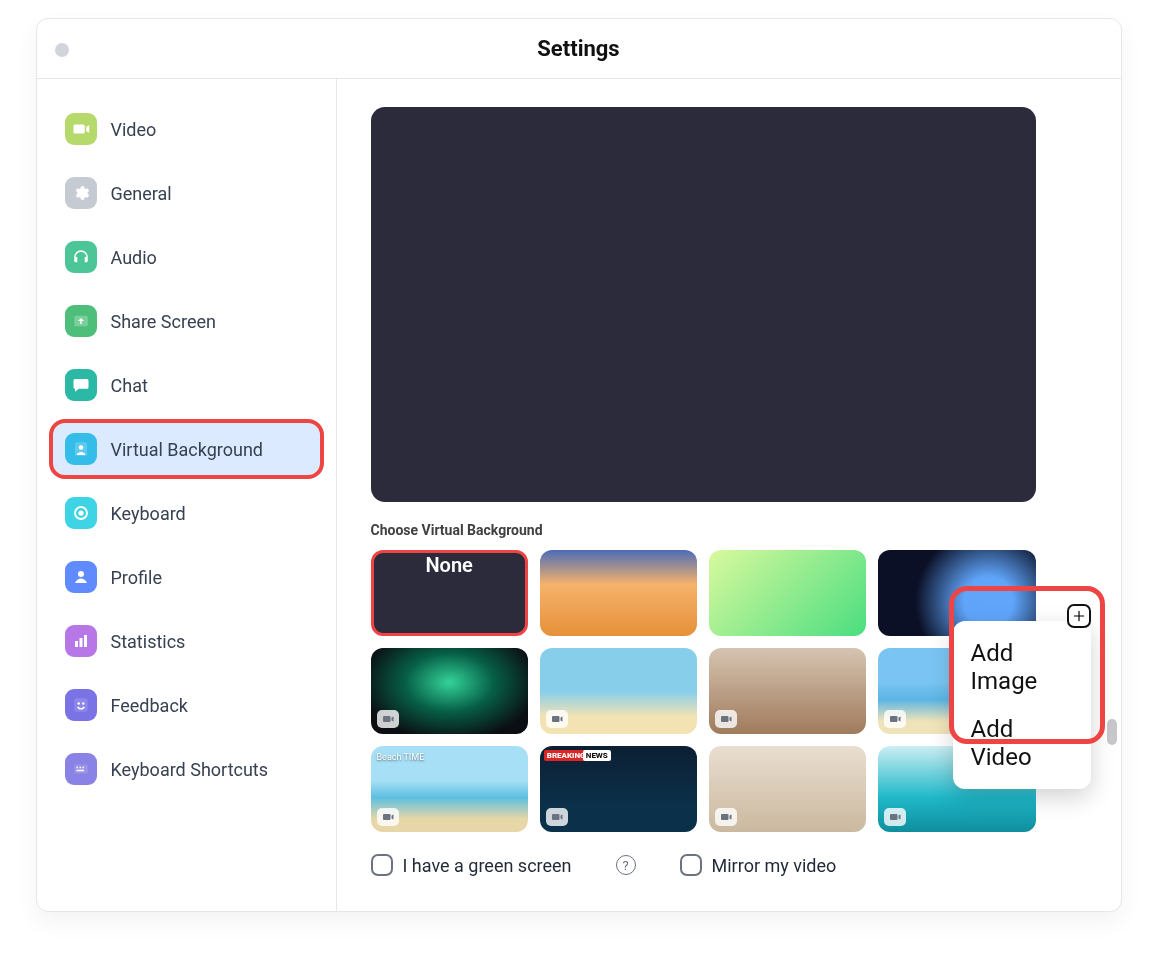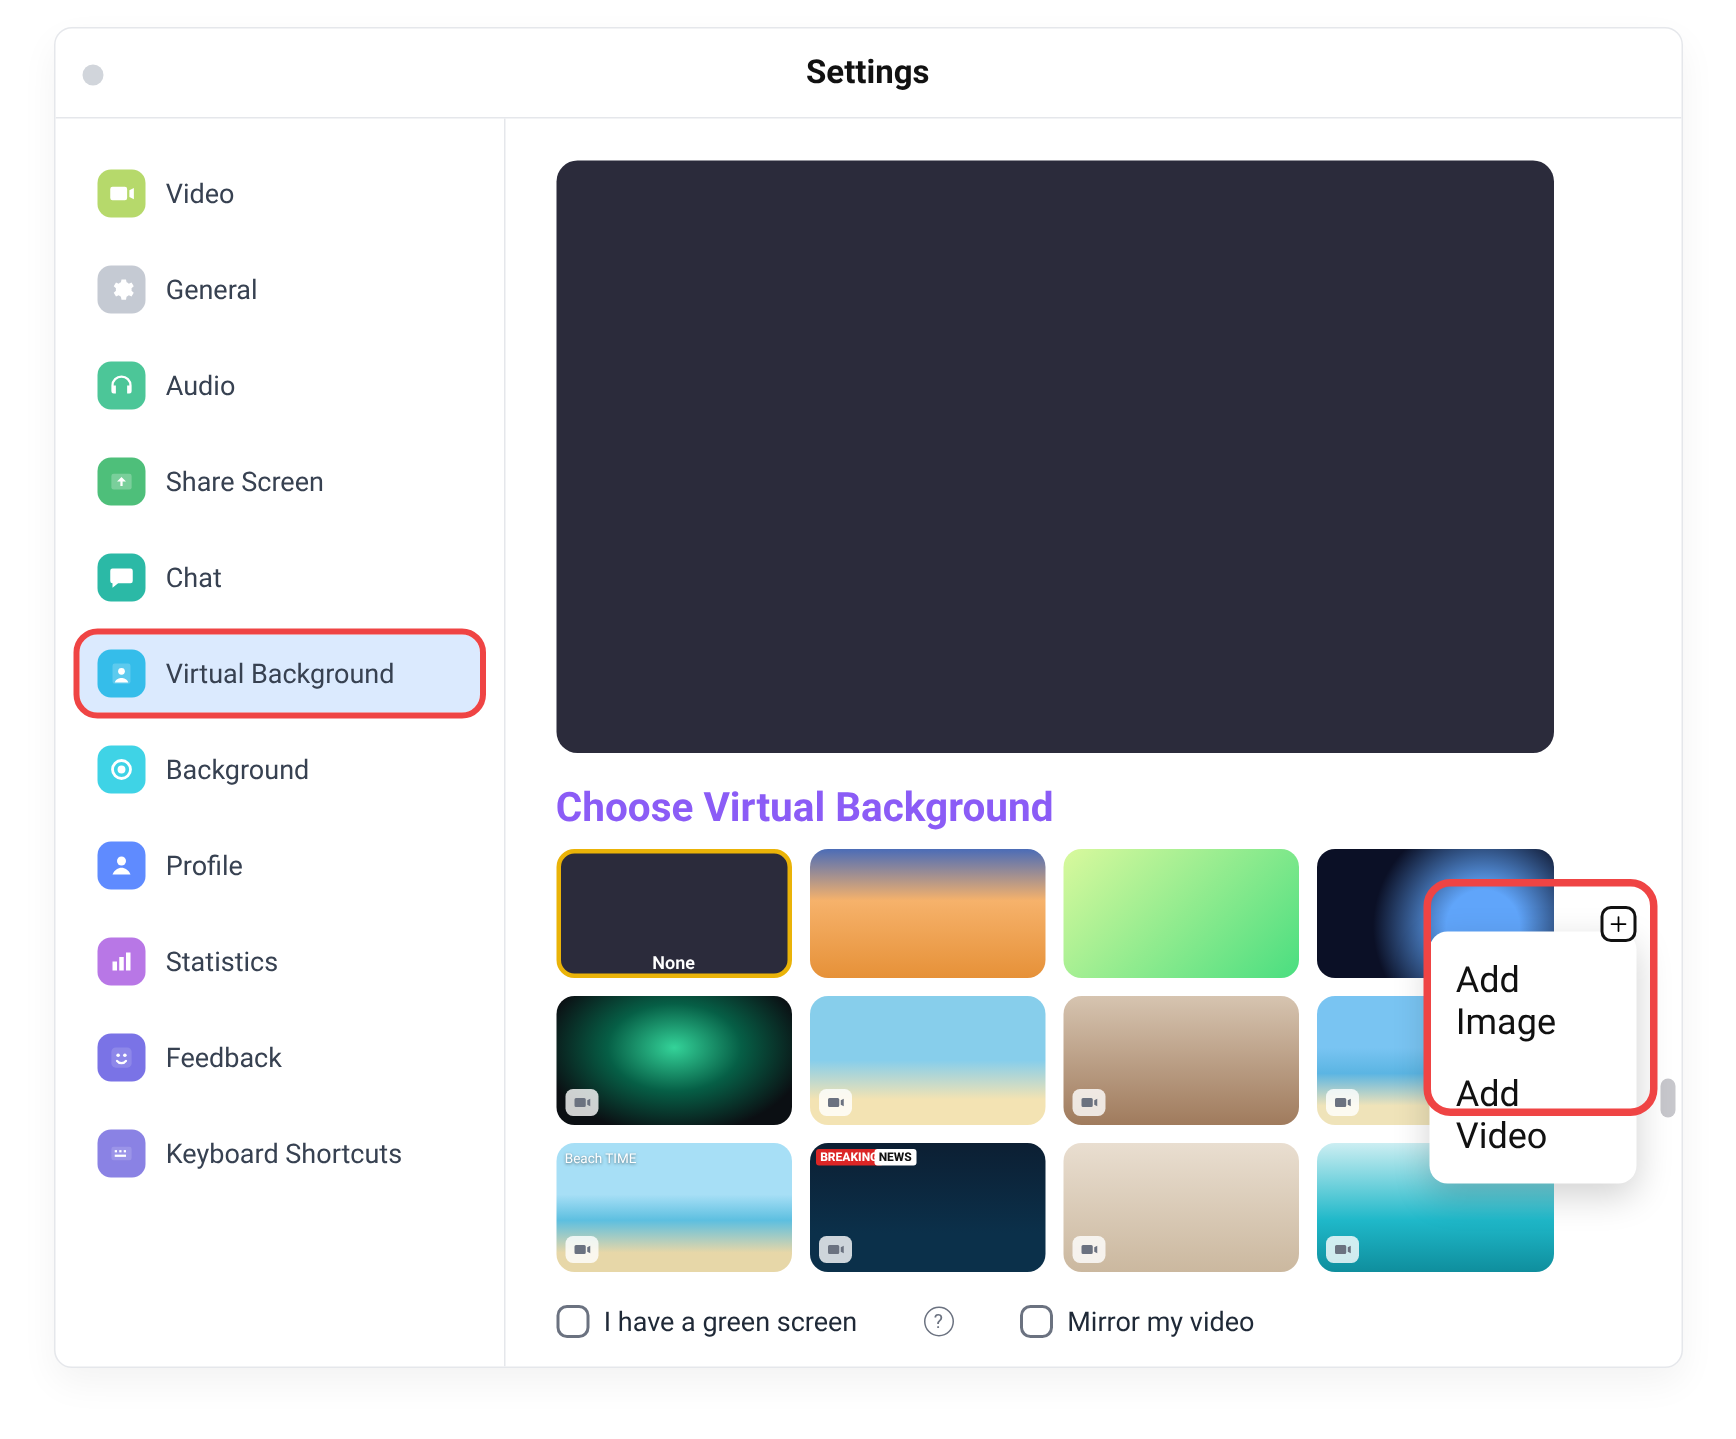--- a/index.html
+++ b/index.html
@@ -54,36 +54,36 @@
   }
   .main{
     flex:1;padding:28px 34px 8px 34px;overflow-y:auto;position:relative;
   }
   .preview{
     width:665px;height:395px;background:var(--dark);border-radius:14px;
   }
   .section-head{
     display:flex;align-items:center;justify-content:space-between;margin:20px 0 12px 0;
   }
-  .section-head h3{margin:0;font-size:27px;font-weight:700;color:#8b5cf6;}
+  .section-head h3{margin:0;font-size:14px;font-weight:700;color:#404040;}
   .add-btn{
     width:24px;height:24px;border:2px solid #111;border-radius:7px;
     display:flex;align-items:center;justify-content:center;background:#fff;cursor:pointer;
     position:absolute;right:30px;top:525px;z-index:4;
   }
   .add-btn svg{width:14px;height:14px;stroke:#111;stroke-width:2;}
   .thumbs{
     width:665px;display:grid;grid-template-columns:repeat(4,1fr);gap:12px;margin-bottom:14px;
   }
   .thumb{
     height:86px;border-radius:12px;background:#d1d5db;position:relative;overflow:hidden;cursor:pointer;
   }
   .thumb.none{
-    background:var(--dark);color:#fff;display:flex;align-items:flex-end;justify-content:center;
-    font-size:12px;font-weight:600;border:3px solid #eab308;
+    background:var(--dark);color:#fff;display:flex;align-items:flex-start;justify-content:center;
+    font-size:20px;font-weight:600;border:3px solid #ef4444;
   }
   .thumb .vid-badge{
     position:absolute;left:6px;bottom:6px;width:22px;height:18px;border-radius:5px;background:#ffffffcc;
     display:flex;align-items:center;justify-content:center;
   }
   .thumb .vid-badge svg{width:12px;height:12px;fill:#6b7280;}
   .checks{display:flex;align-items:center;gap:44px;padding:8px 0 6px 0;}
   .check{display:flex;align-items:center;gap:10px;font-size:18px;color:#1f2937;cursor:pointer;}
   .check .box{width:22px;height:22px;border:2px solid #6b7280;border-radius:7px;background:#fff;}
   .help-icon{width:20px;height:20px;border:1.8px solid #6b7280;border-radius:50%;display:flex;align-items:center;justify-content:center;font-size:13px;color:#6b7280;}
@@ -184,21 +184,21 @@
           <span>Virtual Background</span>
           <span class="highlight-ring"></span>
         </div>
         <div class="side-item">
           <span class="icon-box" style="background: rgb(63, 211, 230);">
             <svg viewBox="0 0 24 24">
               <circle cx="12" cy="12" r="8" fill="none" stroke="#fff" stroke-width="2.5"></circle>
               <circle cx="12" cy="12" r="3.5"></circle>
             </svg>
           </span>
-          <span>Background</span>
+          <span>Keyboard</span>
         </div>
         <div class="side-item">
           <span class="icon-box" style="background: rgb(95, 139, 255);">
             <svg viewBox="0 0 24 24">
               <circle cx="12" cy="8" r="4"></circle>
               <path d="M4 20c1.5-4 5-6 8-6s6.5 2 8 6"></path>
             </svg>
           </span>
           <span>Profile</span>
         </div>

